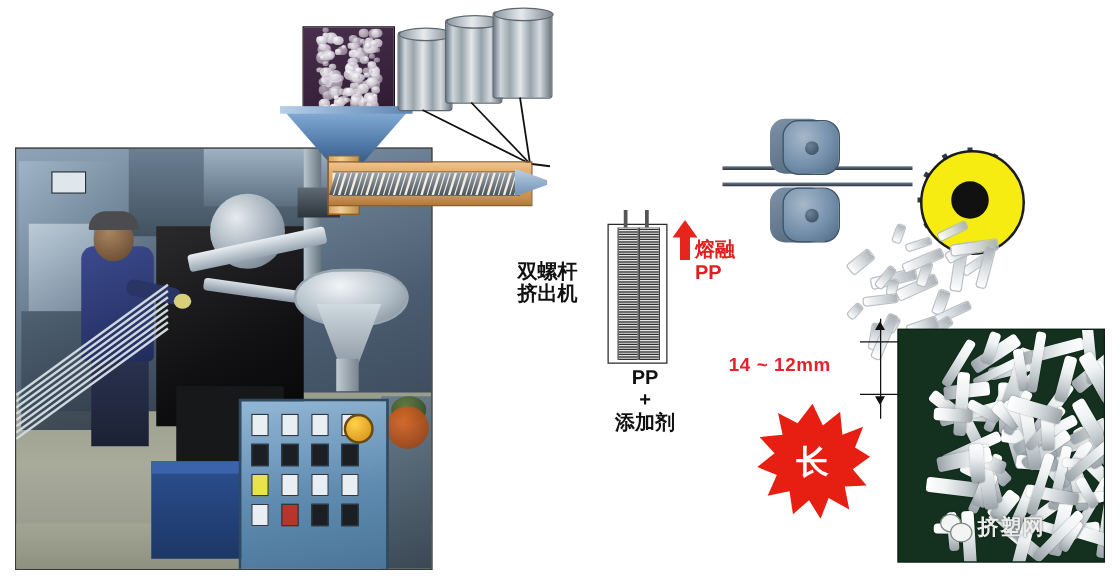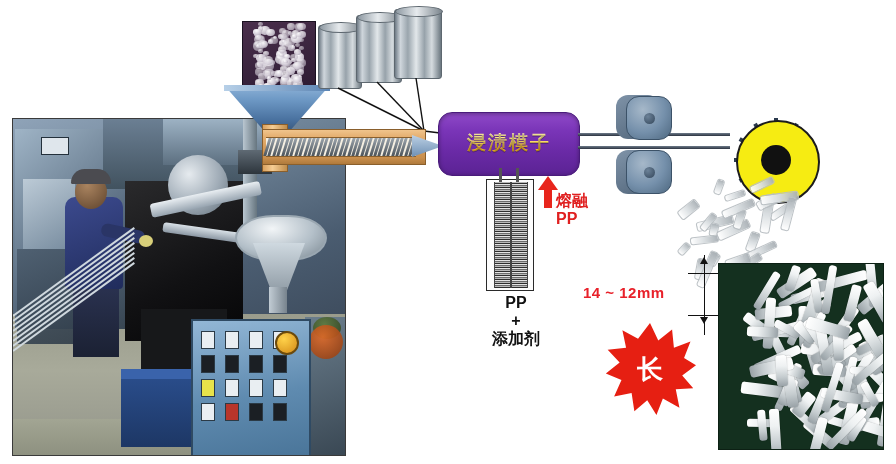--- a/index.html
+++ b/index.html
@@ -472,36 +472,37 @@
         <div class="flight" style="left: 123.2px;"></div>
         <div class="flight" style="left: 127.6px;"></div>
         <div class="flight" style="left: 132px;"></div>
         <div class="flight" style="left: 136.4px;"></div>
         <div class="flight" style="left: 140.8px;"></div>
         <div class="flight" style="left: 145.2px;"></div>
       </div>
     <div class="bar-tip"></div>
   </div>
 
-  <div class="abs" id="die">
-    <div id="die-label">浸渍模子</div>
-  </div>
 
   <div class="abs" id="tsx">
     <div class="tsx-screw" style="left:7px"></div>
     <div class="tsx-screw" style="left:24px"></div>
   </div>
   <div class="abs" style="left:499px;top:168px;width:3px;height:14px;background:#555"></div>
   <div class="abs" style="left:516px;top:168px;width:3px;height:14px;background:#555"></div>
 
   <div class="abs" id="redarrow">
     <div class="ra-stem"></div>
     <div class="ra-head"></div>
   </div>
 
+  <div class="cnlabel" id="lbl-tsx">
+    <div>双螺杆</div>
+    <div>挤出机</div>
+  </div>
 
   <div class="cnlabel" id="lbl-feed">
     <div>PP</div>
     <div>+</div>
     <div>添加剂</div>
   </div>
 
   <div class="cnlabel" id="lbl-melt">
     <div>熔融</div>
     <div>PP</div>
@@ -667,14 +668,21 @@
       <div class="pellet" style="left: 95.8501px; top: 75.4989px; width: 42.9244px; height: 7.22529px; transform: rotate(131.561deg);"></div>
       <div class="pellet" style="left: 26.7357px; top: 22.6782px; width: 42.1643px; height: 7.57707px; transform: rotate(121.199deg);"></div>
       <div class="pellet" style="left: 105.593px; top: 78.4261px; width: 26.7647px; height: 9.8343px; transform: rotate(87.4982deg);"></div>
       <div class="pellet" style="left: 137.704px; top: 125.756px; width: 25.5451px; height: 7.83296px; transform: rotate(61.1953deg);"></div>
       <div class="pellet" style="left: 87.9199px; top: 119.465px; width: 50.697px; height: 8.28365px; transform: rotate(107.587deg);"></div>
       <div class="pellet" style="left: 31.3876px; top: 164.886px; width: 50.4665px; height: 10.3021px; transform: rotate(86.4246deg);"></div>
       <div class="pellet" style="left: 87.0679px; top: 57.5018px; width: 44.3959px; height: 11.6247px; transform: rotate(16.1599deg);"></div>
       <div class="pellet" style="left: 129.126px; top: 98.8027px; width: 50.9168px; height: 7.53982px; transform: rotate(139.858deg);"></div>
     </div>
 
+  <div class="abs" id="watermark">
+    <div id="wm-logo">
+      <div class="wm-b" style="left:0;top:0;width:15px;height:13px"></div>
+      <div class="wm-b" style="left:8px;top:7px;width:16px;height:14px"></div>
+    </div>
+    <div id="wm-text">挤塑网</div>
+  </div>
 
 </div>
 
 </body></html>

